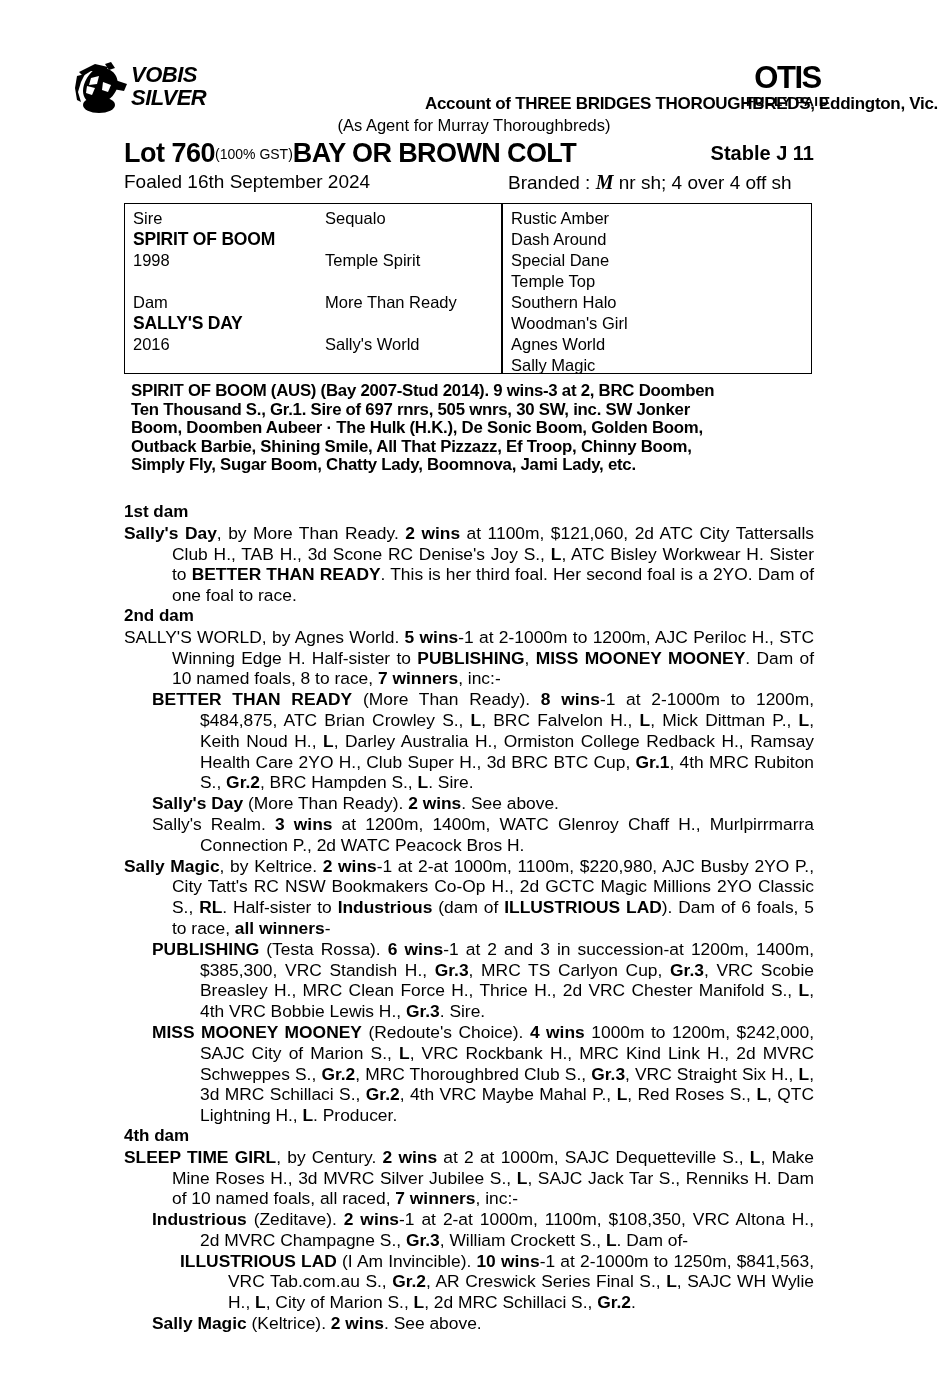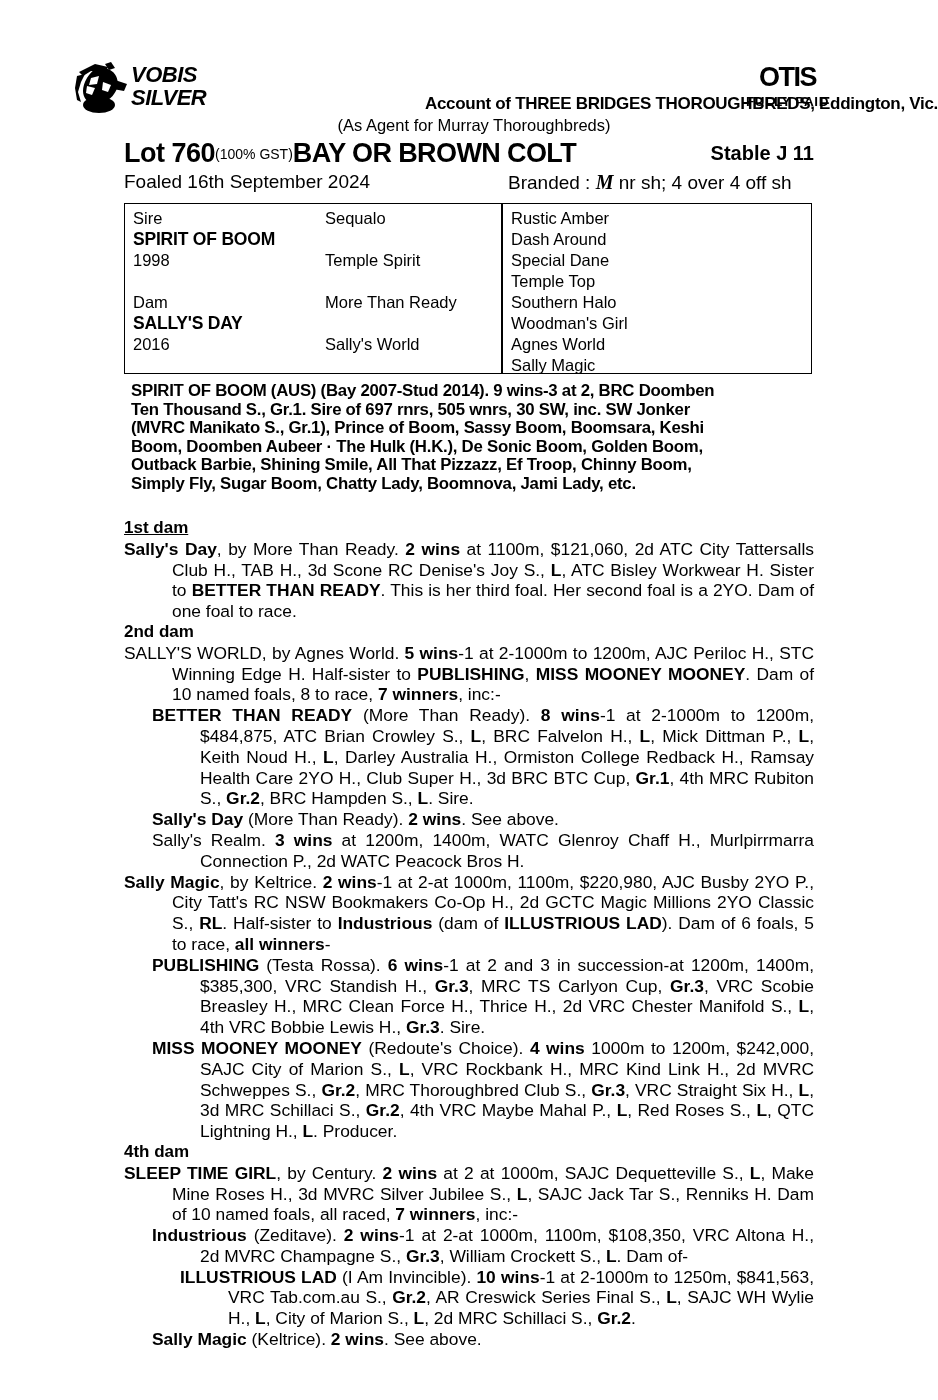--- a/index.html
+++ b/index.html
@@ -59,21 +59,21 @@
     position: absolute;
     left: 740px;
     top: 62px;
     width: 95px;
     height: 48px;
     text-align: center;
   }
   .otis-mark {
     font-family: "Liberation Sans", sans-serif;
     font-weight: bold;
-    font-size: 27px;
+    font-size: 31px;
     line-height: 31px;
     letter-spacing: -1.5px;
     display: block;
     white-space: nowrap;
     text-align: center;
   }
   .otis-sub {
     display: block;
     font-family: "Liberation Sans", sans-serif;
     font-weight: bold;
@@ -234,21 +234,21 @@
     top: 502px;
     width: 690px;
     font-size: 17.4px;
     line-height: 20.8px;
   }
   .damhead {
     font-weight: bold;
     font-size: 17px;
     margin-bottom: 0px;
   }
-  .damhead.first { margin-top: 16px; text-decoration: underline; }
+  .damhead.first { margin-top: 0; }
   .para {
     text-align: justify;
     text-justify: inter-word;
     padding-left: 48px;
     text-indent: -48px;
     margin: 0;
   }
   .para.sub {
     padding-left: 76px;
     text-indent: -48px;
@@ -386,21 +386,20 @@
             <span class="dots">......................................................................</span>
             <span class="gs">Keltrice</span>
           </div>
         </div>
       </div>
   </div>
 
   <div class="sire-sum" id="sire-sum">
       <span>SPIRIT OF BOOM (AUS) (Bay 2007-Stud 2014). 9 wins-3 at 2, BRC Doomben</span>
       <span>Ten Thousand S., Gr.1. Sire of 697 rnrs, 505 wnrs, 30 SW, inc. SW Jonker</span>
-      <span>(MVRC Manikato S., Gr.1), Prince of Boom, Sassy Boom, Boomsara, Keshi</span>
       <span>Boom, Doomben Aubeer · The Hulk (H.K.), De Sonic Boom, Golden Boom,</span>
       <span>Outback Barbie, Shining Smile, All That Pizzazz, Ef Troop, Chinny Boom,</span>
       <span>Simply Fly, Sugar Boom, Chatty Lady, Boomnova, Jami Lady, etc.</span>
     </div>
 
   <div class="body" id="body-text">
       <div class="damhead first">1st dam</div>
       <p class="para"><b>Sally's Day</b>, by More Than Ready. <b>2 wins</b> at 1100m, $121,060, 2d ATC City Tattersalls Club H., TAB H., 3d Scone RC Denise's Joy S., <b>L</b>, ATC Bisley Workwear H. Sister to <b>BETTER THAN READY</b>. This is her third foal. Her second foal is a 2YO. Dam of one foal to race.</p>
       <div class="damhead">2nd dam</div>
       <p class="para">SALLY'S WORLD, by Agnes World. <b>5 wins</b>-1 at 2-1000m to 1200m, AJC Periloc H., STC Winning Edge H. Half-sister to <b>PUBLISHING</b>, <b>MISS MOONEY MOONEY</b>. Dam of 10 named foals, 8 to race, <b>7 winners</b>, inc:-</p>

